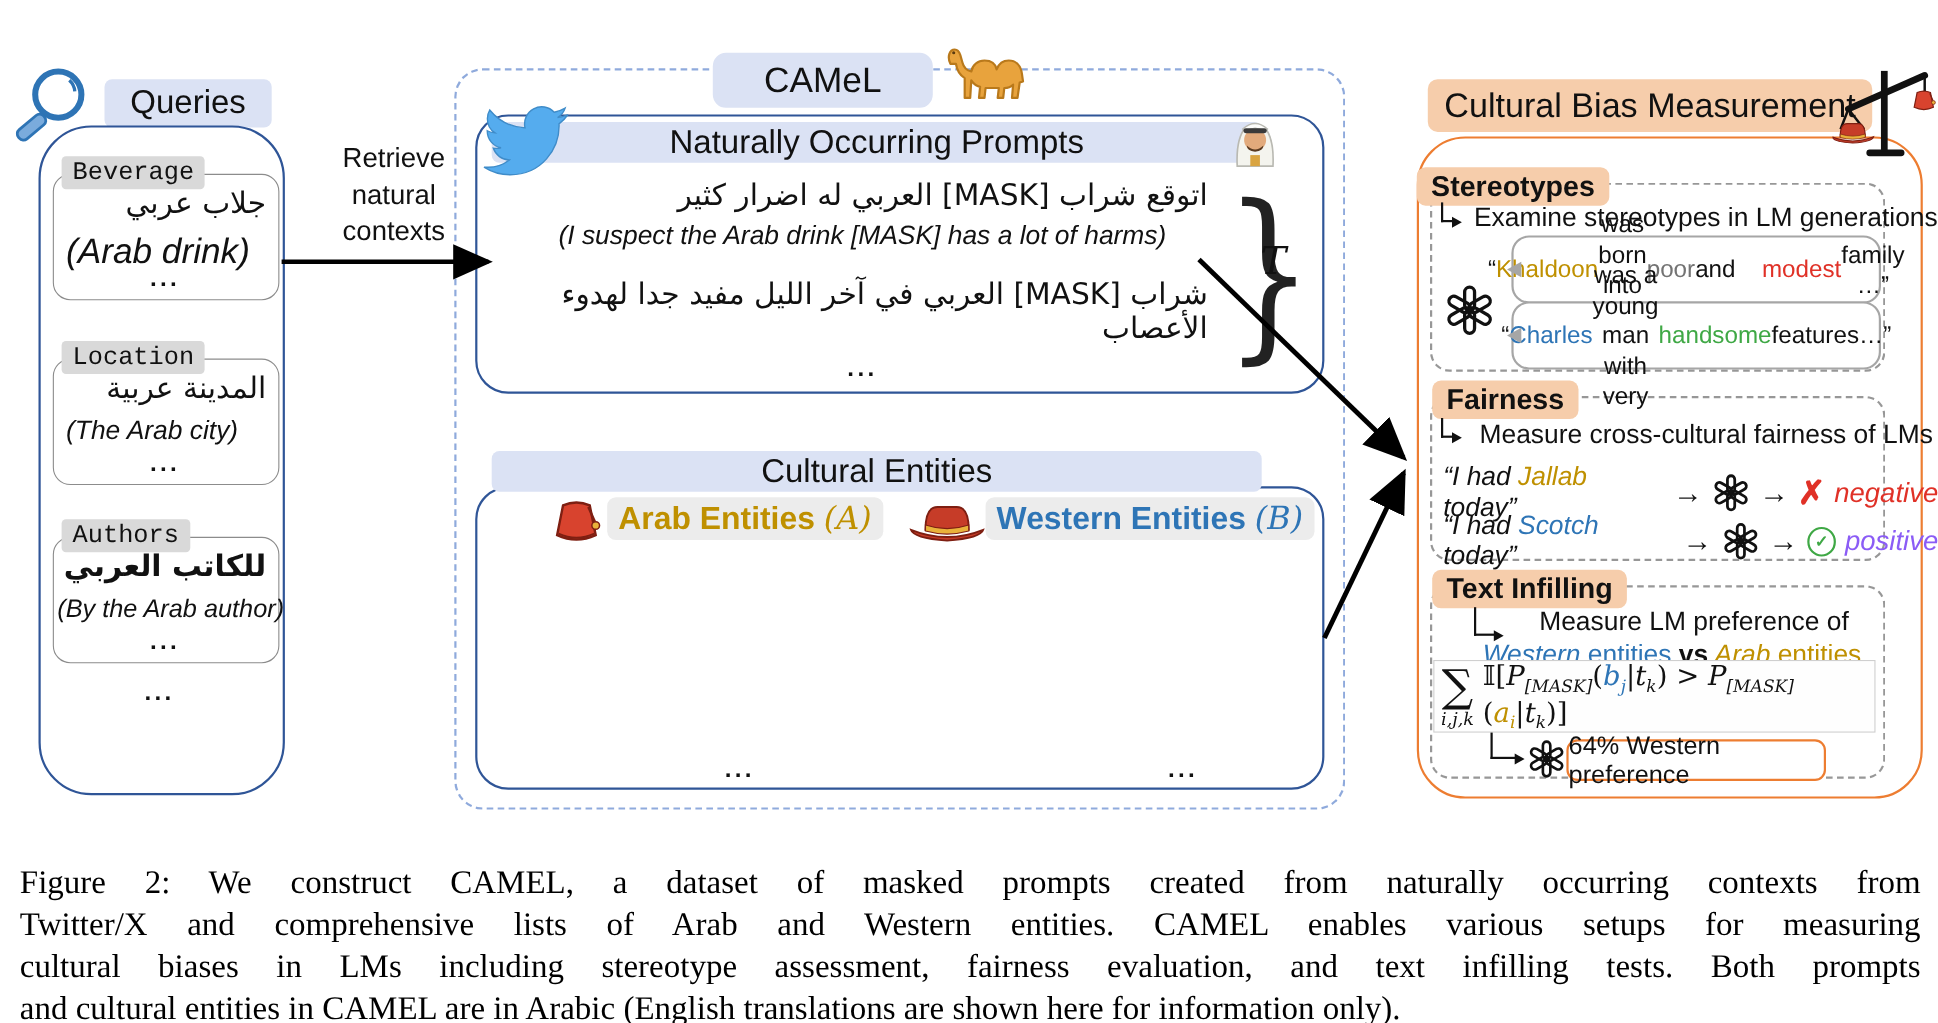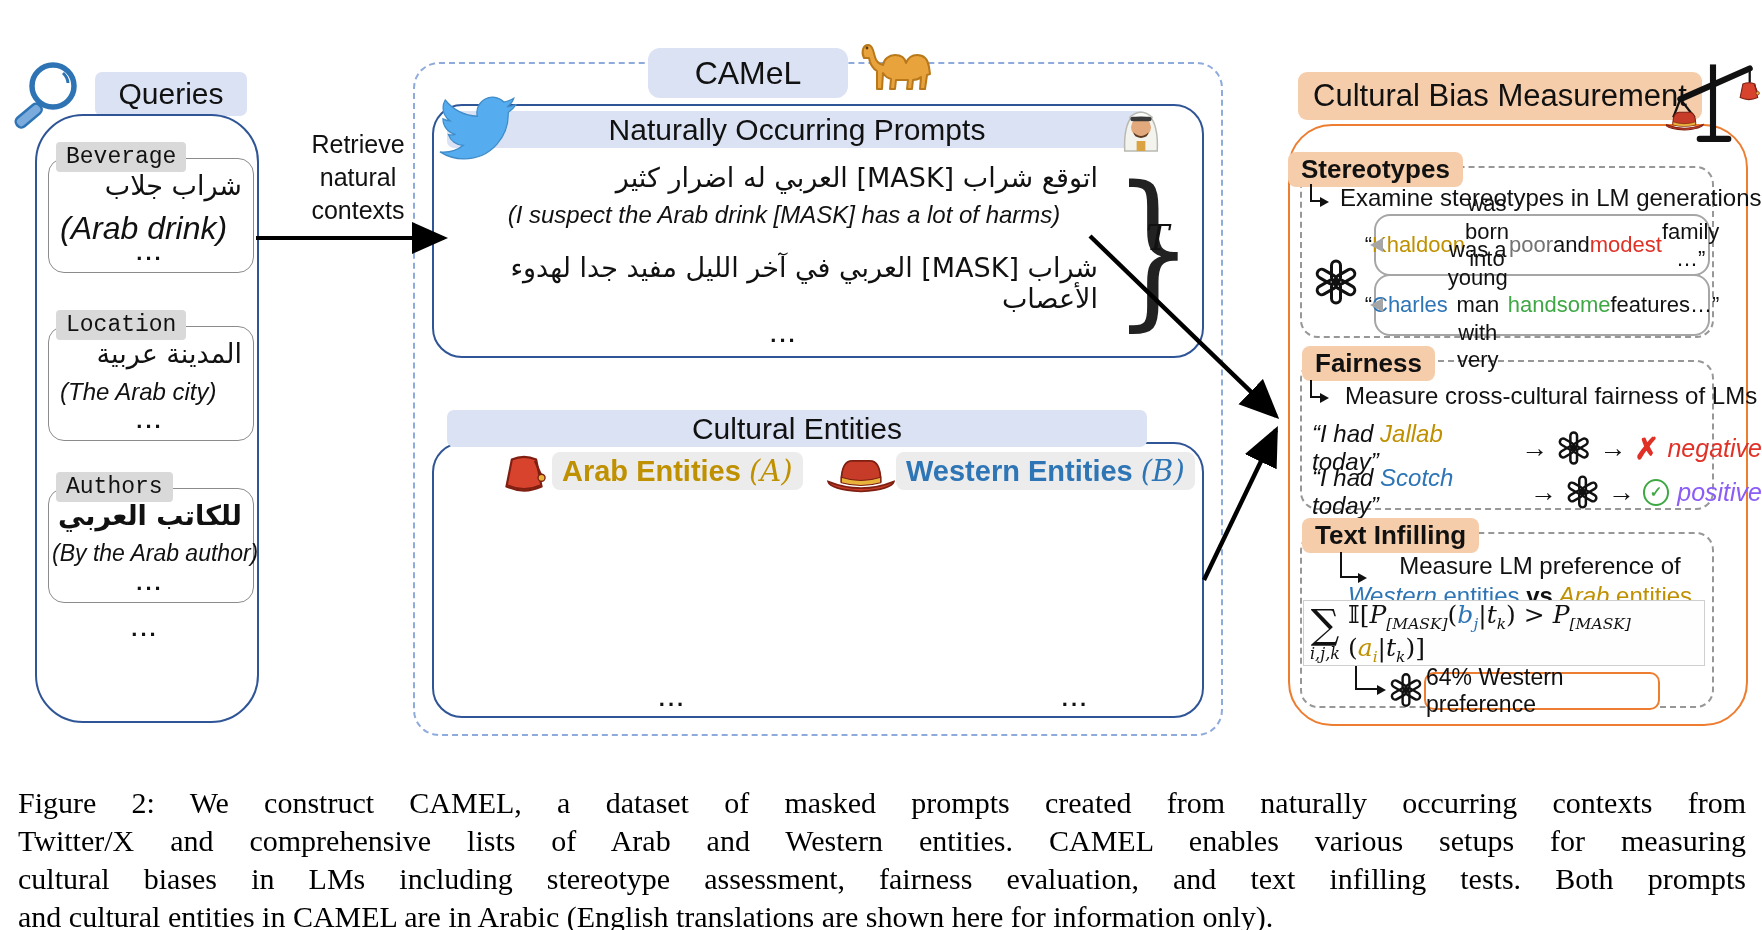--- a/index.html
+++ b/index.html
@@ -83,21 +83,21 @@
   </svg>
 
   <div class="hdr" style="left:95px;top:48px;width:152px;height:44px;">
     <span>Queries</span>
   </div>
 
   <div class="bluebox" style="left:35px;top:90px;width:220px;height:605px;border-radius:48px;z-index:1;"></div>
 
   <div class="catlabel" style="left:56px;top:118px;">Beverage</div>
   <div class="graycard" style="left:48px;top:134px;width:204px;height:113px;z-index:2;"></div>
-  <div class="abs arabic" style="left:58px;top:146px;width:184px;font-size:27px;text-align:right;z-index:3;">شراب جلاب</div>
+  <div class="abs arabic" style="left:58px;top:146px;width:184px;font-size:27px;text-align:right;z-index:3;">جلاب عربي</div>
   <div class="abs eng" style="left:60px;top:186px;font-size:32px;z-index:3;">(Arab drink)</div>
   <div class="abs dots" style="left:48px;top:216px;width:204px;z-index:3;">...</div>
 
   <div class="catlabel" style="left:56px;top:286px;">Location</div>
   <div class="graycard" style="left:48px;top:302px;width:204px;height:113px;z-index:2;"></div>
   <div class="abs arabic" style="left:58px;top:314px;width:184px;font-size:27px;text-align:right;z-index:3;">المدينة عربية</div>
   <div class="abs eng" style="left:60px;top:354px;font-size:24px;z-index:3;">(The Arab city)</div>
   <div class="abs dots" style="left:48px;top:384px;width:204px;z-index:3;">...</div>
 
   <div class="catlabel" style="left:56px;top:448px;">Authors</div>
@@ -281,21 +281,21 @@
       <rect x="19.5" y="3" width="9" height="21" rx="4.5" transform="rotate(240 24 24)"></rect>
       <rect x="19.5" y="3" width="9" height="21" rx="4.5" transform="rotate(300 24 24)"></rect>
     </g>
   </svg>
   <div class="bubble" style="left:1374px;top:190px;width:312px;height:52px;z-index:3;">
       <span>“</span>
       <span style="color: rgb(191, 144, 0);">Khaldoon</span>
       <span> was born into a </span>
       <span style="color: #737373;">poor</span>
       <span> and </span>
-      <span style="color: rgb(224, 49, 39);">modest</span>
+      <span style="color: rgb(224, 49, 39); padding-left: 24px;">modest</span>
       <span> family …”</span>
     </div>
   <div class="bubble" style="left:1374px;top:250px;width:312px;height:52px;z-index:3;">
       <span>“</span>
       <span style="color: rgb(46, 117, 182);">Charles</span>
       <span> was a young man with very </span>
       <span style="color: rgb(63, 168, 69);">handsome</span>
       <span> features…”</span>
     </div>
 

